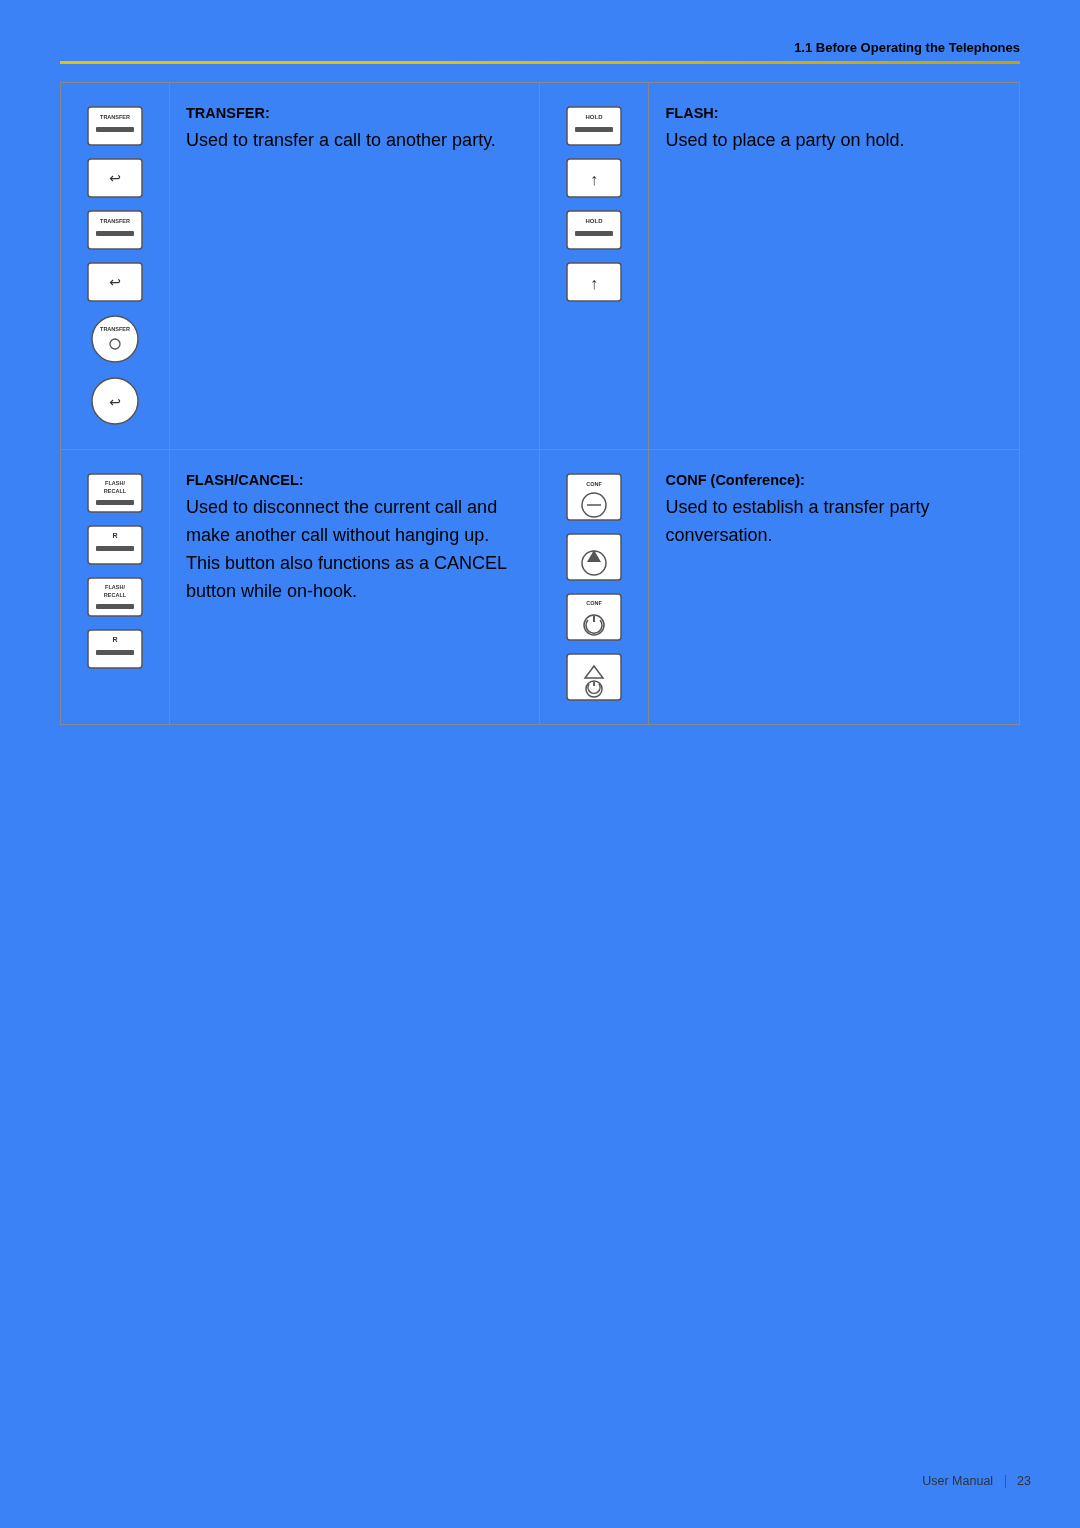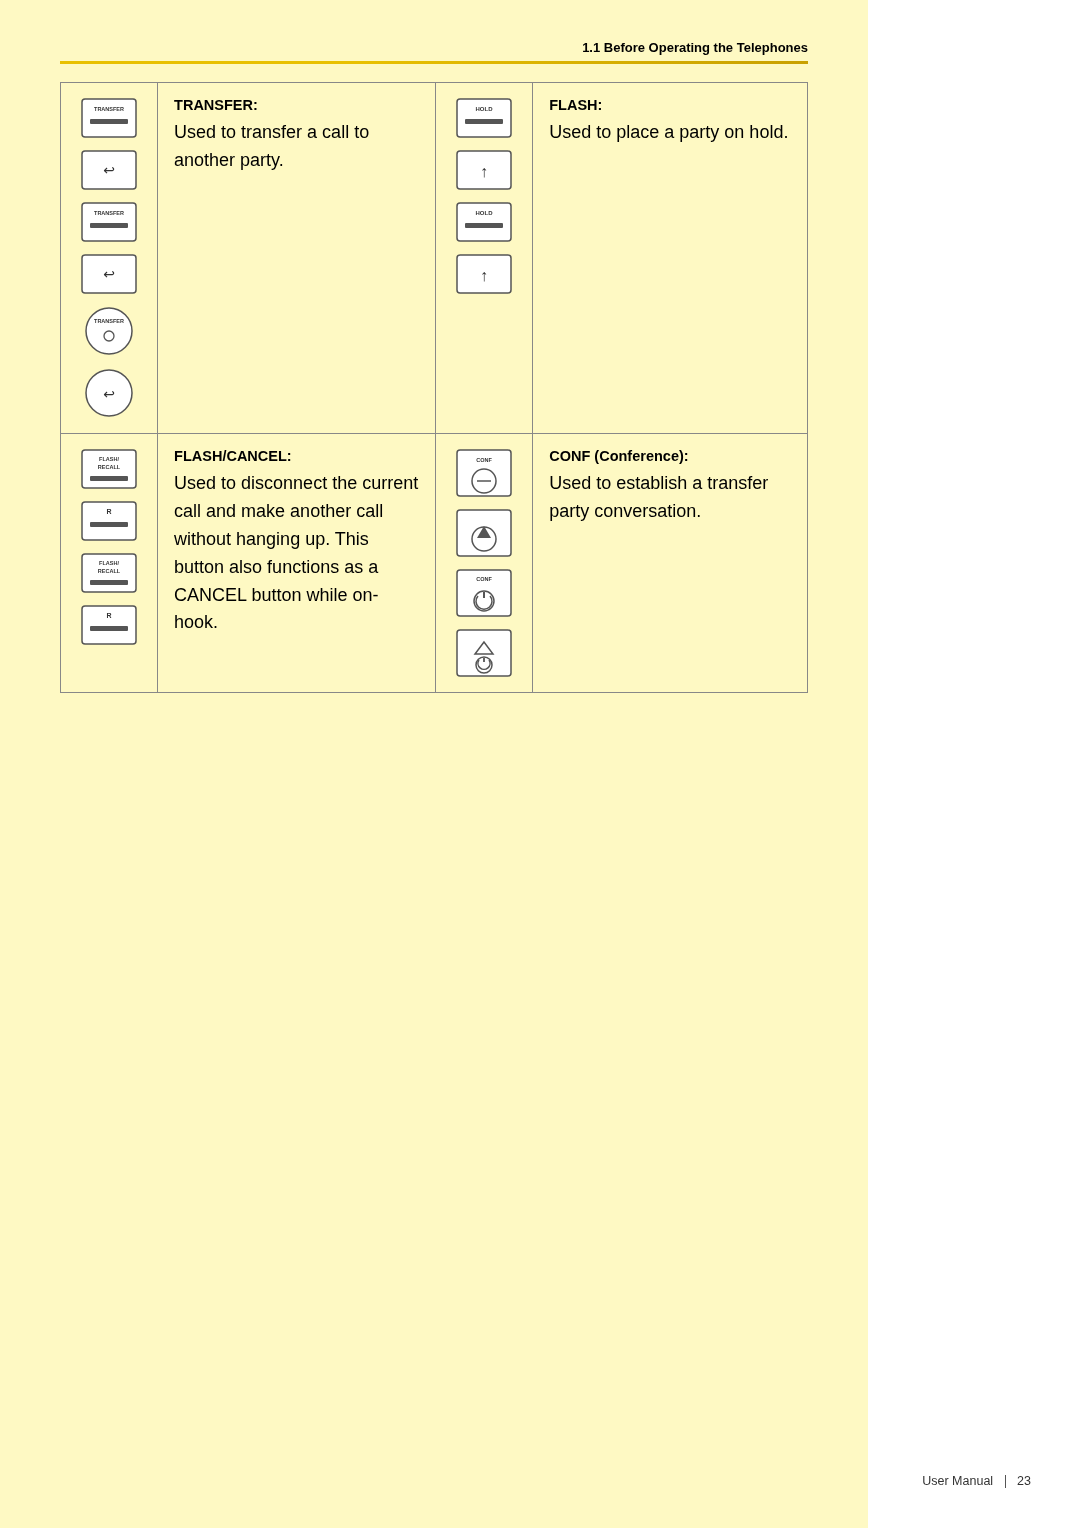--- a/index.html
+++ b/index.html
@@ -7,23 +7,23 @@
       background: #fff;
       font-family: Arial, Helvetica, sans-serif;
       font-size: 14px;
       color: #000;
       width: 1080px;
       min-height: 1528px;
       position: relative;
     }
 
     .page-container {
-      width: 868px;
+      width: 1080px;
       min-height: 1528px;
-      background: #fef9c3;
+      background: #3b82f6;
       padding: 40px 60px 60px 60px;
     }
 
     
     .page-header {
       display: flex;
       justify-content: flex-end;
       align-items: flex-end;
       margin-bottom: 6px;
     }
@@ -41,21 +41,21 @@
 
     
     .main-table {
       width: 100%;
       border-collapse: collapse;
       border: 1.5px solid #888;
     }
     .main-table td {
       border: 1.5px solid #888;
       vertical-align: top;
-      padding: 14px 16px;
+      padding: 22px 16px;
     }
     .cell-icons {
       width: 100px;
       padding: 14px 12px;
       text-align: center;
     }
     .cell-description {
       width: 340px;
       padding: 14px 18px;
     }

